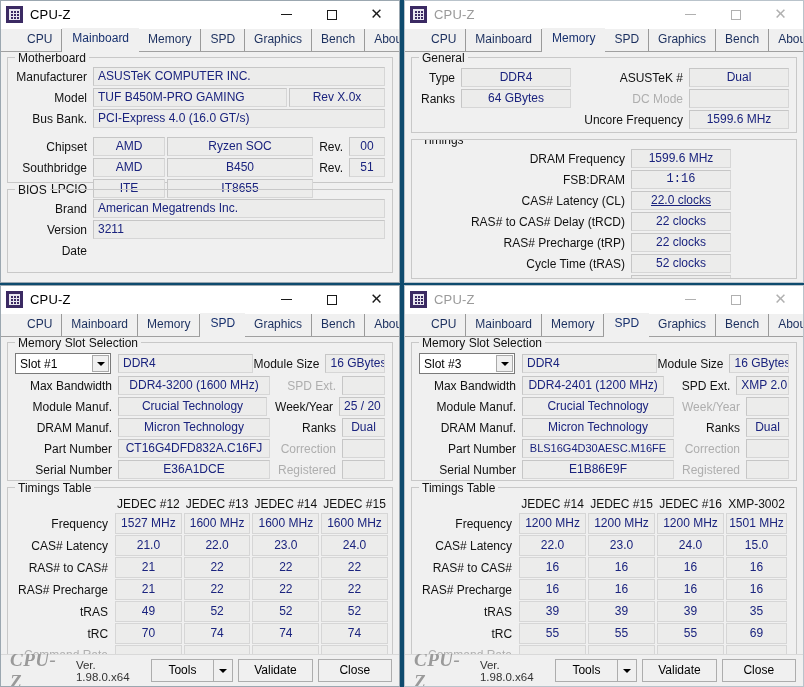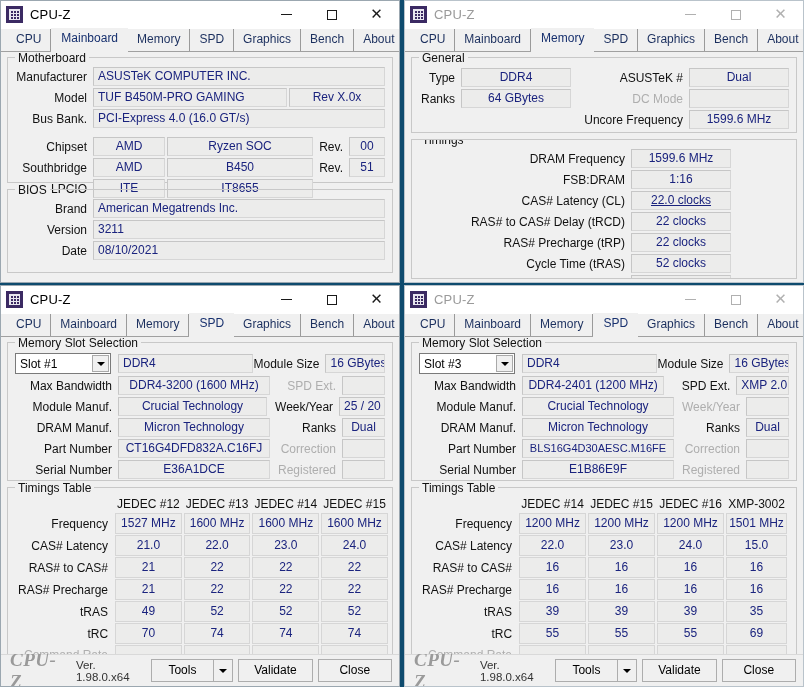--- a/index.html
+++ b/index.html
@@ -67,21 +67,21 @@
   .cbtn .max-glyph { display:block; width: 10px; height: 10px; border: 1px solid currentColor; }
   .cbtn .close-glyph { font-size: 15px; font-family: "DejaVu Sans", sans-serif; }
 
   
   .tabrow {
     flex: 0 0 23px;
     height: 23px;
     background: #f0f0f0;
     display: flex;
     align-items: flex-end;
-    padding-left: 6px;
+    padding-left: 17px;
     border-bottom: 1px solid #a0a0a0;
     position: relative;
   }
   .tab {
     font-size: 12px;
     color: #1b2f5e;
     padding: 2px 9px 3px 9px;
     height: 22px;
     line-height: 17px;
     border-right: 1px solid #9a9a9a;
@@ -339,21 +339,20 @@
         <div class="row" style="margin-top:2px;">
           <div class="lbl" style="width:78px;">Brand</div>
           <div class="val l w-full">American Megatrends Inc.</div>
         </div>
         <div class="row">
           <div class="lbl" style="width:78px;">Version</div>
           <div class="val l w-full">3211</div>
         </div>
         <div class="row">
           <div class="lbl" style="width:78px;">Date</div>
-          <div class="val l w-full">08/10/2021</div>
         </div>
       </div>
 
     </div>
   </div>
 
   <div class="win inactive" id="win-memory" style="left:404px; top:0px; width:400px; height:283px;">
     <div class="titlebar">
       <div class="app-icon"></div>
       <div class="win-title">CPU-Z</div>
@@ -402,21 +401,21 @@
 
       <div class="group" style="height:140px; overflow:hidden;">
         <div class="legend">Timings</div>
         <div style="margin-top:2px;">
           <div class="row">
               <div class="lbl" style="width:212px;">DRAM Frequency</div>
               <div class="val c" style="width:100px;">1599.6 MHz</div>
             </div>
           <div class="row">
               <div class="lbl" style="width:212px;">FSB:DRAM</div>
-              <div class="val c" style="width:100px;">1:16</div>
+              <div class="val c" style="width:100px;font-family:Liberation Mono, monospace;">1:16</div>
             </div>
           <div class="row">
               <div class="lbl" style="width:212px;">CAS# Latency (CL)</div>
               <div class="val c" style="width:100px;text-decoration:underline;">22.0 clocks</div>
             </div>
           <div class="row">
               <div class="lbl" style="width:212px;">RAS# to CAS# Delay (tRCD)</div>
               <div class="val c" style="width:100px;">22 clocks</div>
             </div>
           <div class="row">

